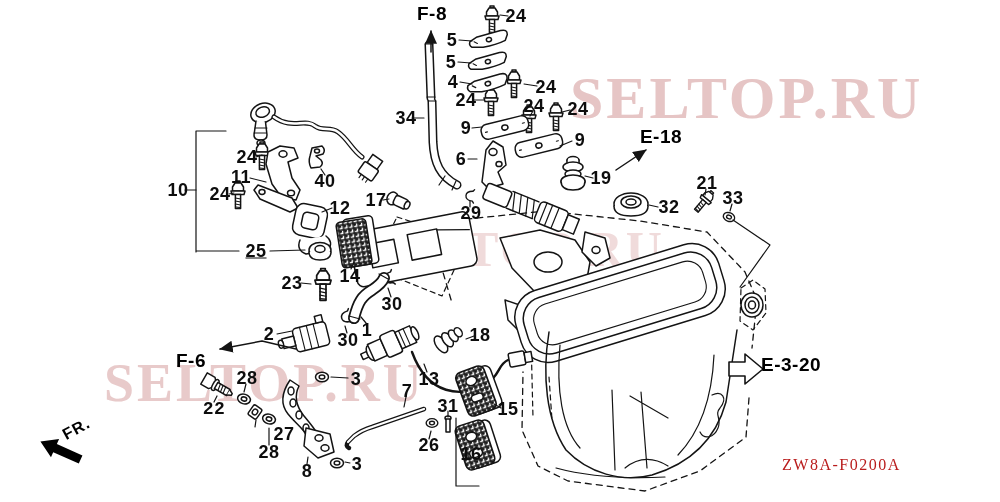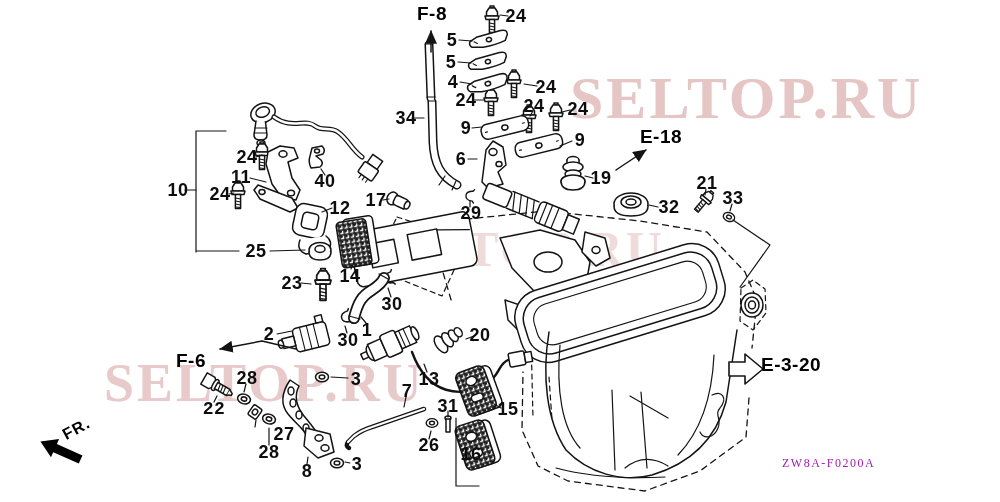--- a/index.html
+++ b/index.html
@@ -8,21 +8,21 @@
   .layer{position:absolute;left:0;top:0;width:100%;height:100%;}
   svg.art{position:absolute;left:0;top:0;}
   .wm{position:absolute;font-family:"Liberation Serif",serif;font-weight:700;
       line-height:1;white-space:nowrap;letter-spacing:3px;
       text-shadow:0 1px 0 rgba(255,255,255,.65);}
   .part-label{position:absolute;transform:translate(-50%,-50%);font-weight:700;
       font-size:18px;color:#0d0d0d;white-space:nowrap;letter-spacing:.5px;}
   .ref-label{position:absolute;transform:translate(-50%,-50%);font-weight:700;
       font-size:19px;color:#000;white-space:nowrap;letter-spacing:.5px;}
   .code{position:absolute;left:782px;top:456px;font-family:"Liberation Serif",serif;
-      font-size:12px;letter-spacing:1.5px;color:#a21caf;}
+      font-size:16px;letter-spacing:1.5px;color:#b91c1c;}
   .fr{position:absolute;left:62px;top:420px;transform:rotate(-29deg);
       font-weight:700;font-size:16px;color:#000;letter-spacing:1px;}
 </style>
 </head>
 <body>
 
 <div class="stage">
 
   <div class="layer">
       <span class="wm" style="left: 570px; top: 68px; font-size: 60px; color: rgb(230, 197, 197);">SELTOP.RU</span>
@@ -333,32 +333,32 @@
       <span class="part-label" style="left: 466px; top: 128px;">9</span>
       <span class="part-label" style="left: 580px; top: 140px;">9</span>
       <span class="part-label" style="left: 461px; top: 159px;">6</span>
       <span class="part-label" style="left: 247px; top: 157px;">24</span>
       <span class="part-label" style="left: 241px; top: 177px;">11</span>
       <span class="part-label" style="left: 220px; top: 194px;">24</span>
       <span class="part-label" style="left: 325px; top: 181px;">40</span>
       <span class="part-label" style="left: 178px; top: 190px;">10</span>
       <span class="part-label" style="left: 326px; top: 208px; margin-left: 14px;">12</span>
       <span class="part-label" style="left: 376px; top: 200px;">17</span>
-      <span class="part-label" style="left: 256px; top: 251px;">25</span>
+      <span class="part-label" style="left: 256px; top: 251px; text-decoration: underline;">25</span>
       <span class="part-label" style="left: 601px; top: 178px;">19</span>
       <span class="part-label" style="left: 669px; top: 207px;">32</span>
       <span class="part-label" style="left: 707px; top: 183px;">21</span>
       <span class="part-label" style="left: 733px; top: 198px;">33</span>
       <span class="part-label" style="left: 471px; top: 213px;">29</span>
       <span class="part-label" style="left: 350px; top: 276px;">14</span>
       <span class="part-label" style="left: 292px; top: 283px;">23</span>
       <span class="part-label" style="left: 392px; top: 304px;">30</span>
       <span class="part-label" style="left: 367px; top: 330px;">1</span>
       <span class="part-label" style="left: 348px; top: 340px;">30</span>
-      <span class="part-label" style="left: 480px; top: 335px;">20</span>
+      <span class="part-label" style="left: 480px; top: 335px;">18</span>
       <span class="part-label" style="left: 269px; top: 334px;">2</span>
       <span class="part-label" style="left: 247px; top: 378px;">28</span>
       <span class="part-label" style="left: 356px; top: 379px;">3</span>
       <span class="part-label" style="left: 214px; top: 409px; font-family: Liberation Mono, monospace;">22</span>
       <span class="part-label" style="left: 255px; top: 434px; margin-left: 29px;">27</span>
       <span class="part-label" style="left: 269px; top: 452px;">28</span>
       <span class="part-label" style="left: 357px; top: 464px;">3</span>
       <span class="part-label" style="left: 307px; top: 471px;">8</span>
       <span class="part-label" style="left: 429px; top: 379px;">13</span>
       <span class="part-label" style="left: 407px; top: 391px;">7</span>

